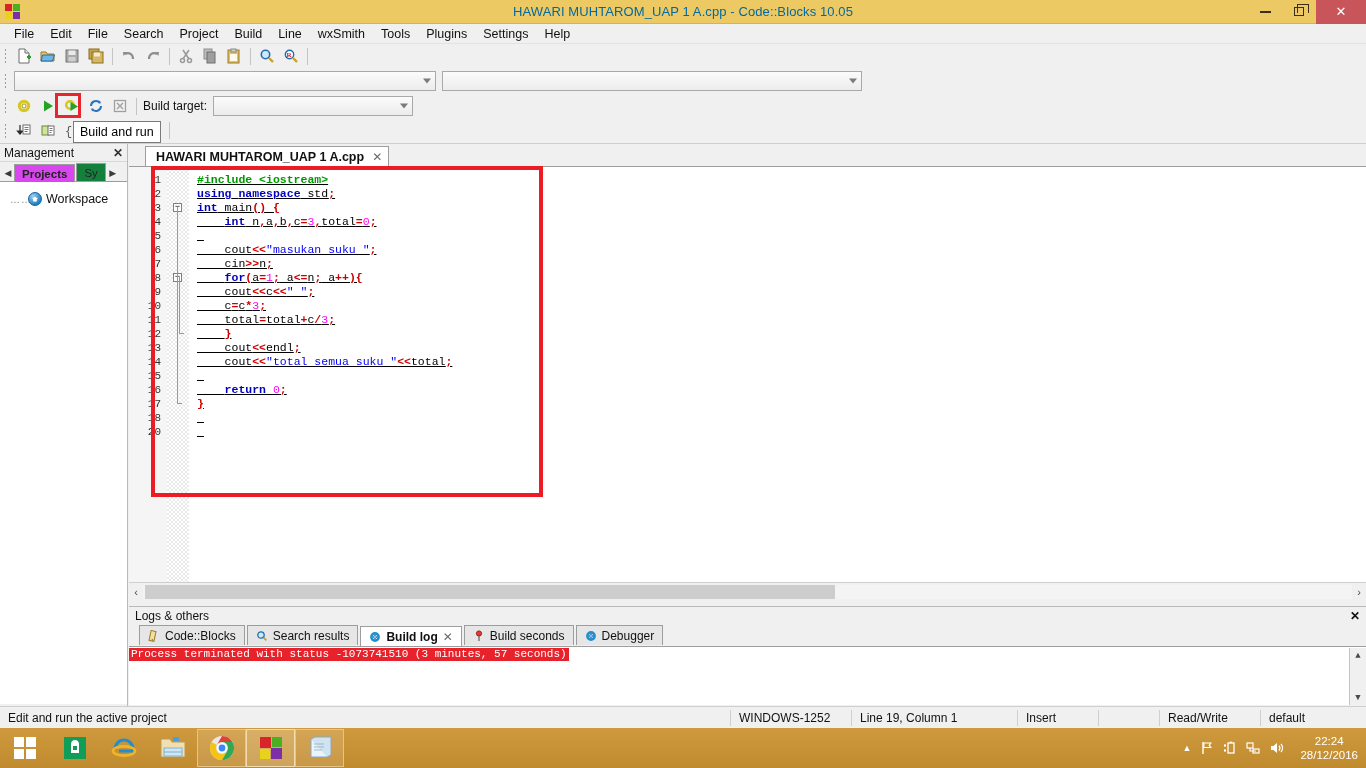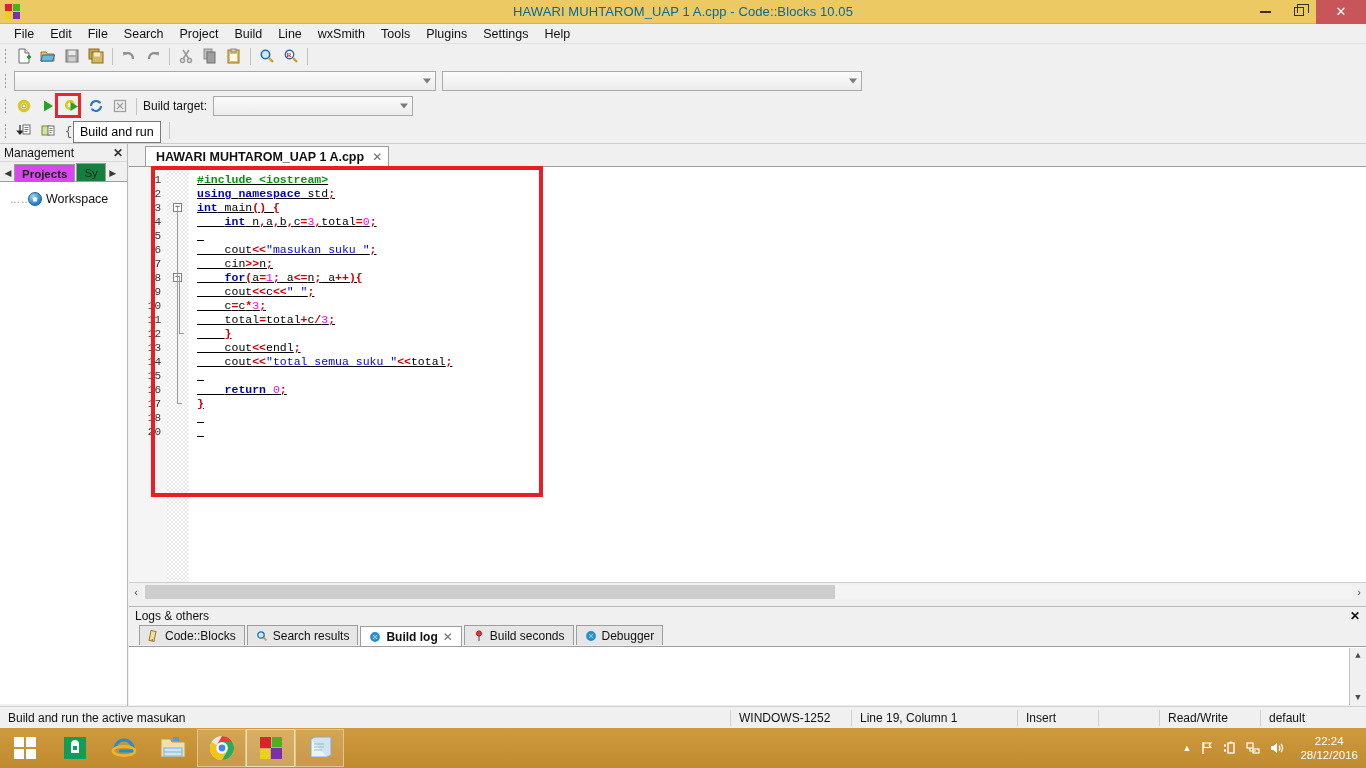--- a/index.html
+++ b/index.html
@@ -606,29 +606,30 @@
       <div class="ltab">
         <svg width="12" height="12" viewBox="0 0 12 12">
           <circle cx="6" cy="6" r="3.6" fill="none" stroke="#1f8fd0" stroke-width="2.6"></circle>
           <circle cx="6" cy="6" r="1.4" fill="#fff" stroke="#1f6fb0"></circle>
         </svg>
         <span>Debugger</span>
       </div>
 
     </div>
     <div class="log-body">
+      <div><span class="log-line">Process terminated with status -1073741510 (3 minutes, 57 seconds)</span></div>
       <div class="log-vscroll">
         <span>▲</span>
         <span>▼</span>
       </div>
     </div>
   </div>
 
   <div class="statusbar">
-    <div class="sb-cell" style="width:730px">Build and run the active masukan</div>
+    <div class="sb-cell" style="width:730px">Edit and run the active project</div>
     <div class="sb-div"></div>
     <div class="sb-cell" style="width:120px">WINDOWS-1252</div>
     <div class="sb-div"></div>
     <div class="sb-cell" style="width:165px">Line 19, Column 1</div>
     <div class="sb-div"></div>
     <div class="sb-cell" style="width:80px">Insert</div>
     <div class="sb-div"></div>
     <div class="sb-cell" style="width:60px"></div>
     <div class="sb-div"></div>
     <div class="sb-cell" style="width:100px">Read/Write</div>

